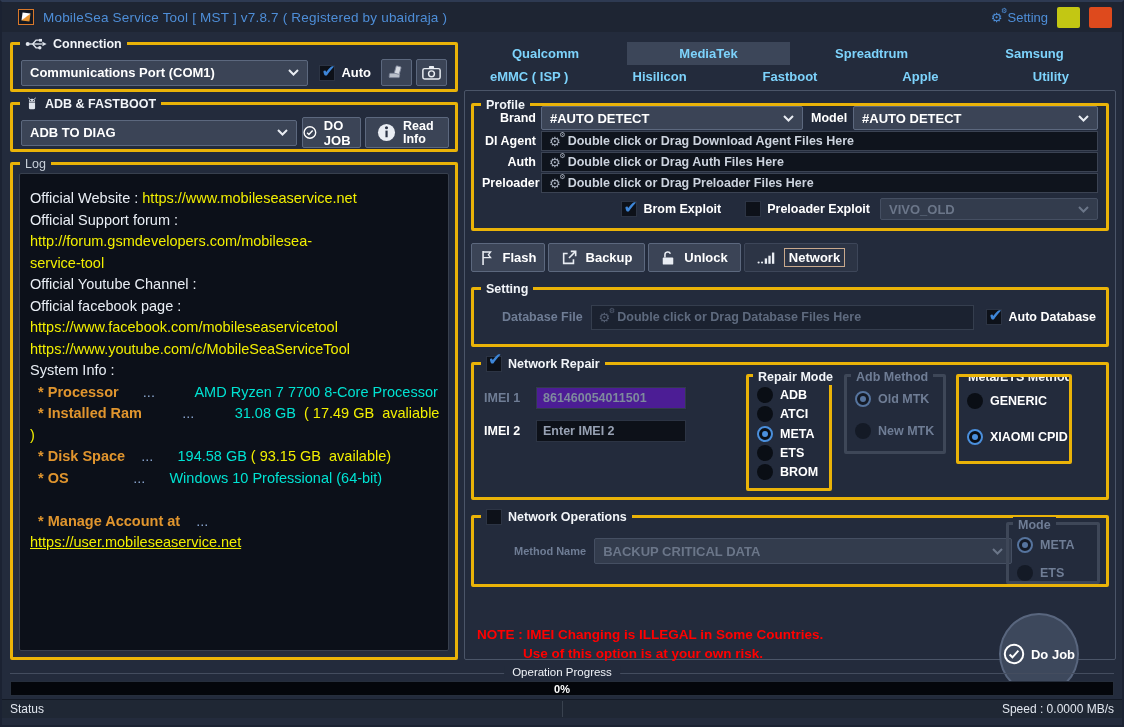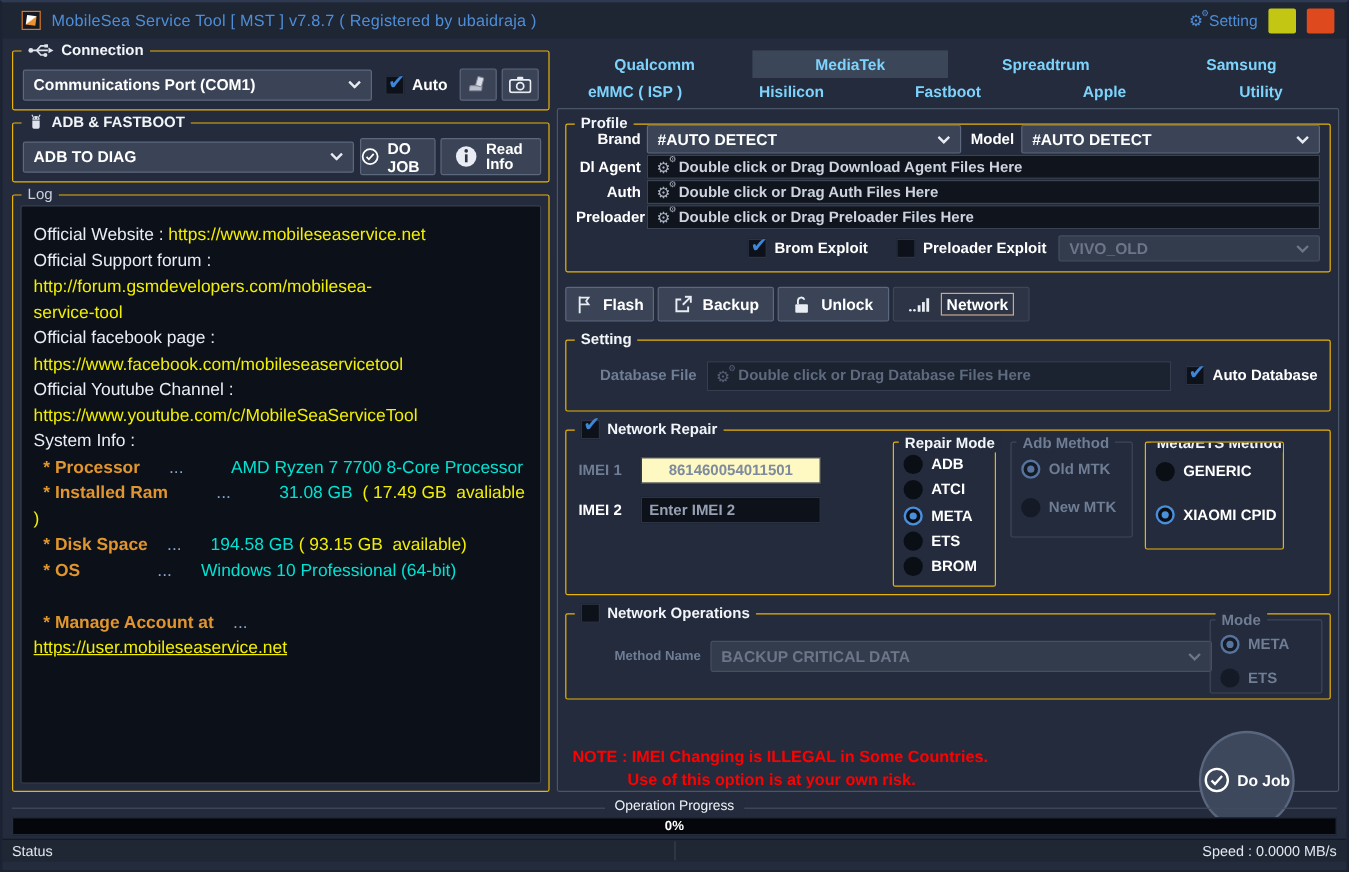--- a/index.html
+++ b/index.html
@@ -13,21 +13,21 @@
   .title-text { color:#4e8ed8; font-size:13.5px; letter-spacing:.2px; white-space:pre; }
   .title-right { margin-left:auto; display:flex; align-items:center; gap:9px; }
   .setting-btn { display:flex; align-items:center; gap:5px; color:#4e8ed8; font-size:13px; cursor:default; }
   .gear { display:inline-block; position:relative; font-style:normal; line-height:1; }
   .gear::after { content:"⚙"; position:absolute; font-size:55%; right:-5px; top:-3px; }
   .win-btn { width:23px; height:21px; border-radius:2px; flex:none; }
   .win-min { background:#c3c713; }
   .win-close { background:#de4a1d; }
 
   
-  .gbox { position:relative; border:1px solid #eab308; border-radius:2px; }
+  .gbox { position:relative; border:3px solid #eab308; border-radius:2px; }
   .glabel { position:absolute; top:-9px; left:7px; background:#232b3c; padding:0 5px; font-size:12.5px; font-weight:bold; color:#f2f5f9; display:flex; align-items:center; gap:6px; white-space:nowrap; line-height:16px; }
   .glabel.dim, .dim > .glabel { color:#6f7d95; }
   .gbox.dim { border-color:#3e4758; }
 
   
   .main { flex:1; display:flex; gap:6px; padding:10px 6px 4px 8px; min-height:0; }
   .left-col { width:448px; flex:none; display:flex; flex-direction:column; gap:10px; }
   .right-col { flex:1; display:flex; flex-direction:column; min-width:0; }
 
   .row { display:flex; align-items:center; }
@@ -110,21 +110,21 @@
   .db-label { font-size:12.5px; font-weight:bold; color:#6f7d95; margin:0 8px 0 18px; white-space:nowrap; }
   .db-input { flex:1; height:25px; }
   .setting-box .cbx { margin-left:12px; }
 
   .nr-box { flex:none; margin-top:15px; height:138px; padding:12px 8px 6px 10px; position:relative; }
   .imei-row { display:flex; align-items:center; }
   .imei-lb { width:46px; text-align:left; font-size:12.5px; font-weight:bold; white-space:nowrap; margin-right:6px; }
   .imei1-lb { color:#6f7d95; }
   .imei2-lb { color:#fff; }
   .imei-input { width:150px; height:22px; display:flex; align-items:center; padding:0 6px; font-size:12.5px; font-weight:bold; }
-  .imei1-input { background:#fef9c3; border:1px solid #323b4c; outline:1px solid #222a39; color:#7e8a9d;justify-content:center; }
+  .imei1-input { background:#4c1d95; border:1px solid #323b4c; outline:1px solid #222a39; color:#7e8a9d; }
   .imei2-input { background:#0d1119; border:1px solid #2c3444; color:#97a1b3; margin-top:0; }
   .imei2-row { margin-top:11px; }
   .sub-box { position:absolute; padding:10px 8px 4px; }
   .sub-box .glabel { top:-8px; left:4px; font-size:12.5px; }
   .repair-box { left:272px; top:9px; bottom:6px; width:86px; display:flex; flex-direction:column; justify-content:space-between; padding-bottom:8px; }
   .adbm-box { left:370px; top:9px; width:102px; height:80px; display:flex; flex-direction:column; gap:16px; padding-top:14px; }
   .meta-box { left:482px; top:9px; width:116px; height:90px; display:flex; flex-direction:column; gap:20px; padding-top:16px; overflow:hidden; }
 
   .no-box { flex:none; margin-top:15px; height:72px; padding:0 8px; position:relative; display:flex; align-items:center; }
   .mn-label { font-size:11px; font-weight:bold; color:#6f7d95; margin:0 8px 0 32px; white-space:nowrap; }
@@ -247,22 +247,22 @@
       </div>
 
       <div class="gbox log-box">
         <div class="glabel">
             <span>Log</span>
           </div>
         <div class="log-area">
             <div class="log-line"><span class="lc-wh">Official Website : </span><span class="lc-ye">https://www.mobileseaservice.net</span></div>
             <div class="log-line"><span class="lc-wh">Official Support forum : </span><span class="lc-ye">http://forum.gsmdevelopers.com/mobilesea-</span></div>
             <div class="log-line"><span class="lc-ye">service-tool</span></div>
+            <div class="log-line"><span class="lc-wh">Official Youtube Channel :</span></div>
             <div class="log-line"><span class="lc-wh">Official facebook page : </span><span class="lc-ye">https://www.facebook.com/mobileseaservicetool</span></div>
-            <div class="log-line"><span class="lc-wh">Official Youtube Channel :</span></div>
             <div class="log-line"><span class="lc-ye">https://www.youtube.com/c/MobileSeaServiceTool</span></div>
             <div class="log-line"><span class="lc-wh">System Info :</span></div>
             <div class="log-line"><span class="lc-or">  * Processor</span><span class="lc-bl">      ...</span><span class="lc-cy">          AMD Ryzen 7 7700 8-Core Processor</span></div>
             <div class="log-line"><span class="lc-or">  * Installed Ram</span><span class="lc-bl">          ...</span><span class="lc-cy">          31.08 GB </span><span class="lc-ye"> ( 17.49 GB  avaliable )</span></div>
             <div class="log-line"><span class="lc-or">  * Disk Space</span><span class="lc-bl">    ...</span><span class="lc-cy">      194.58 GB</span><span class="lc-ye"> ( 93.15 GB  available)</span></div>
             <div class="log-line"><span class="lc-or">  * OS</span><span class="lc-bl">                ...</span><span class="lc-cy">      Windows 10 Professional (64-bit)</span></div>
             <div class="log-line"><span class="lc-wh"> </span></div>
             <div class="log-line"><span class="lc-or">  * Manage Account at</span><span class="lc-bl">    ...</span><span class="lc-wh">        </span><span class="lc-ye u">https://user.mobileseaservice.net</span></div>
           </div>
       </div>

